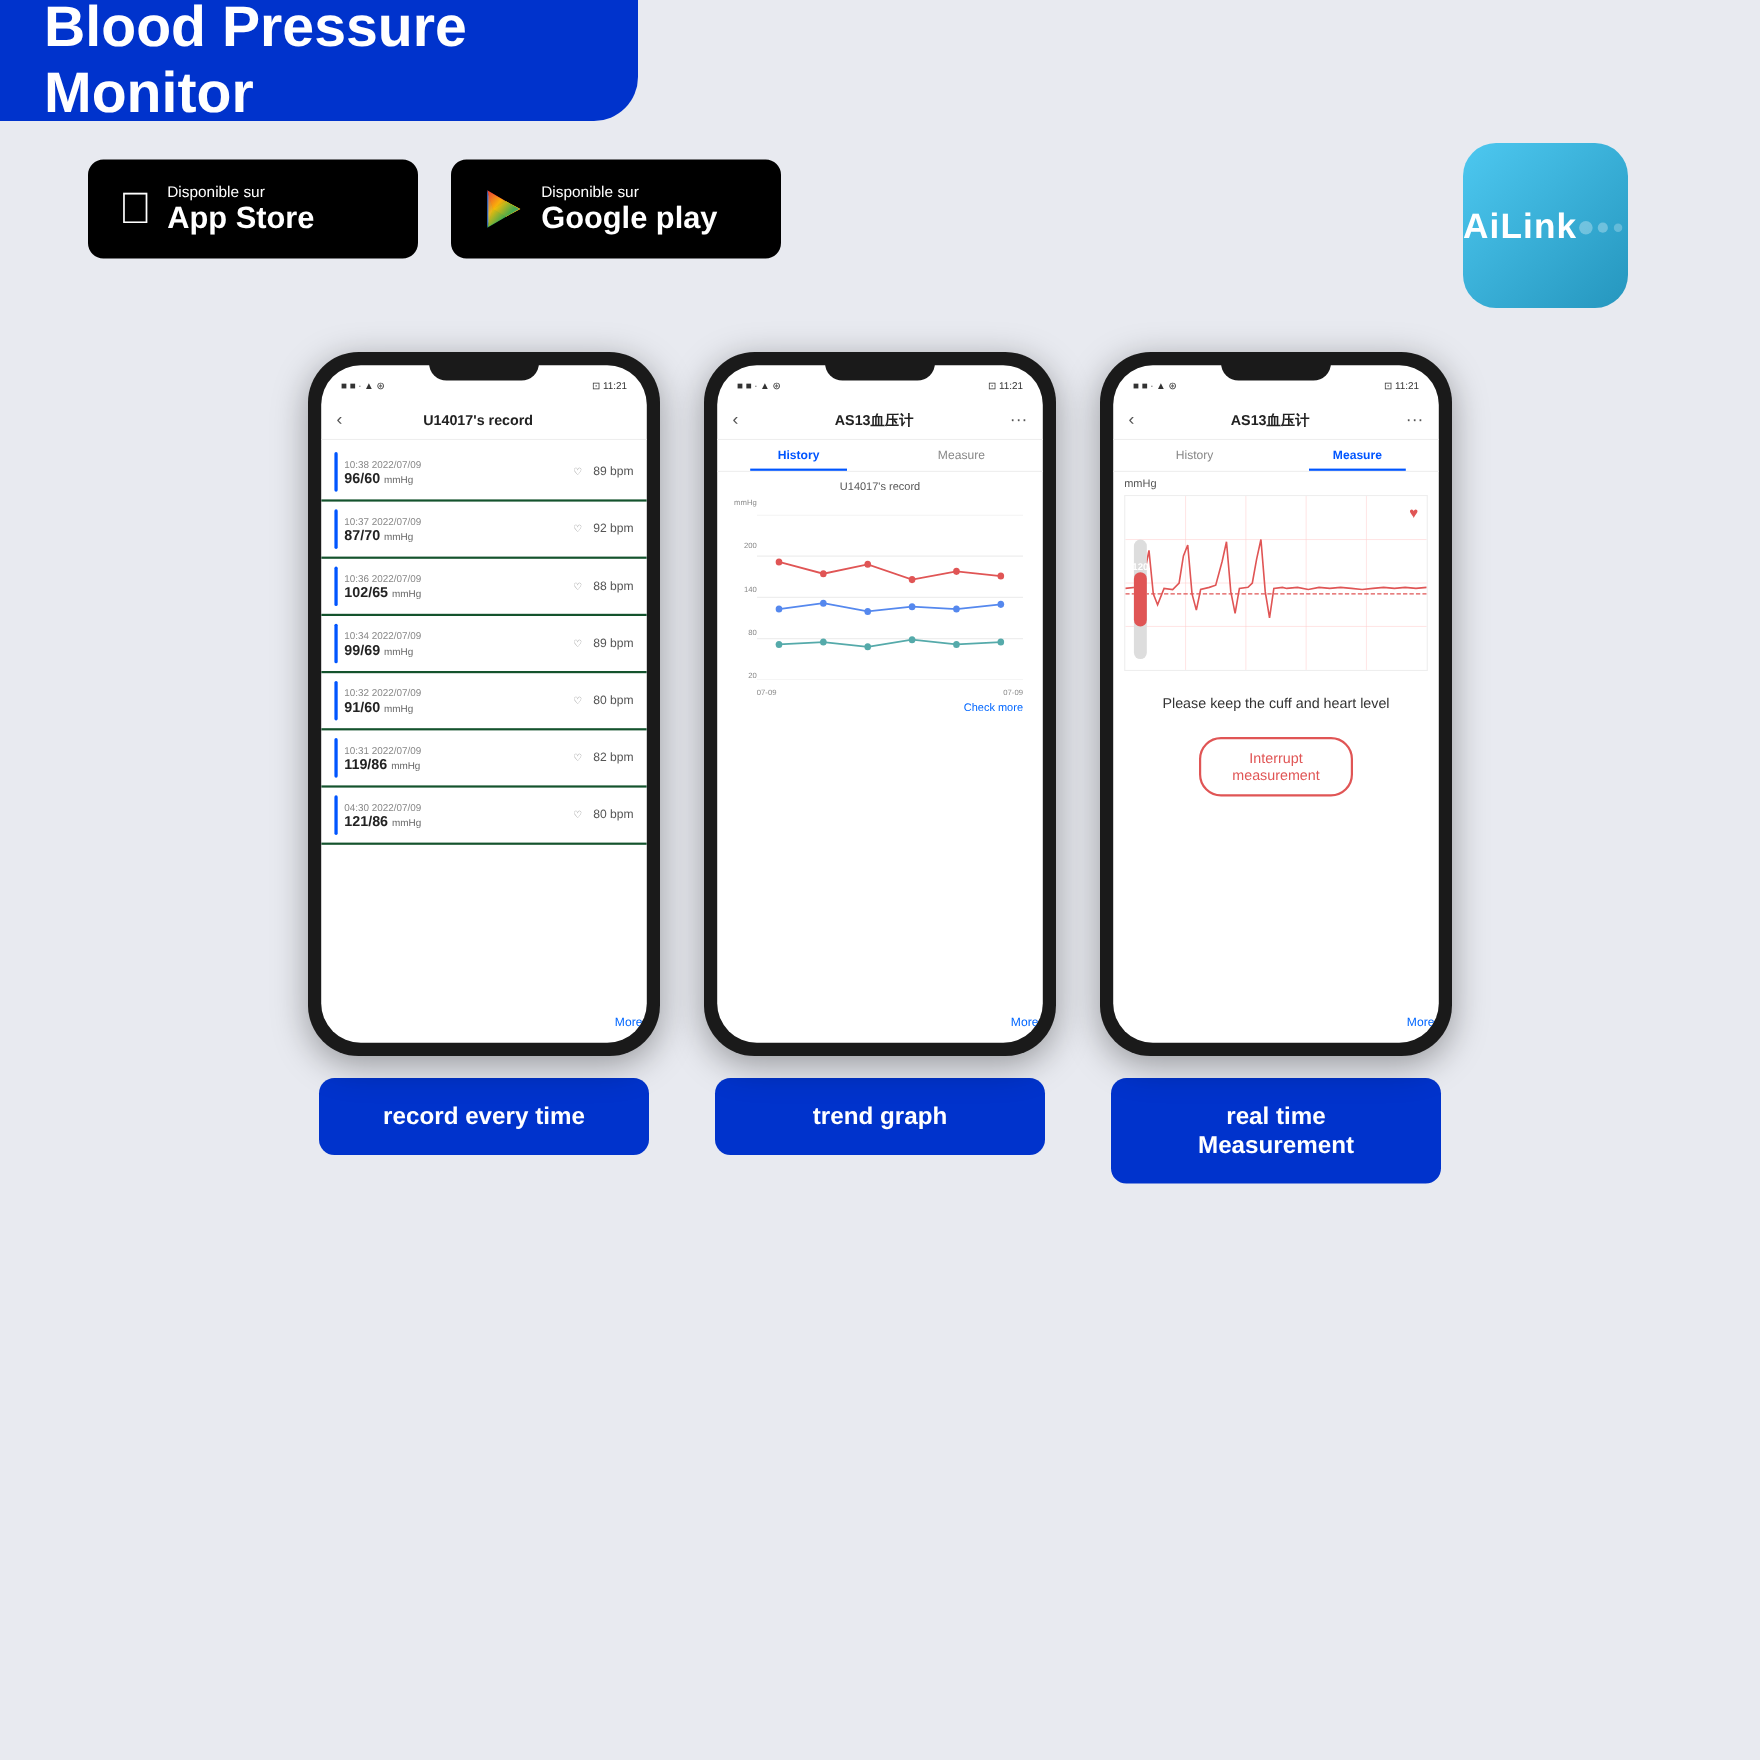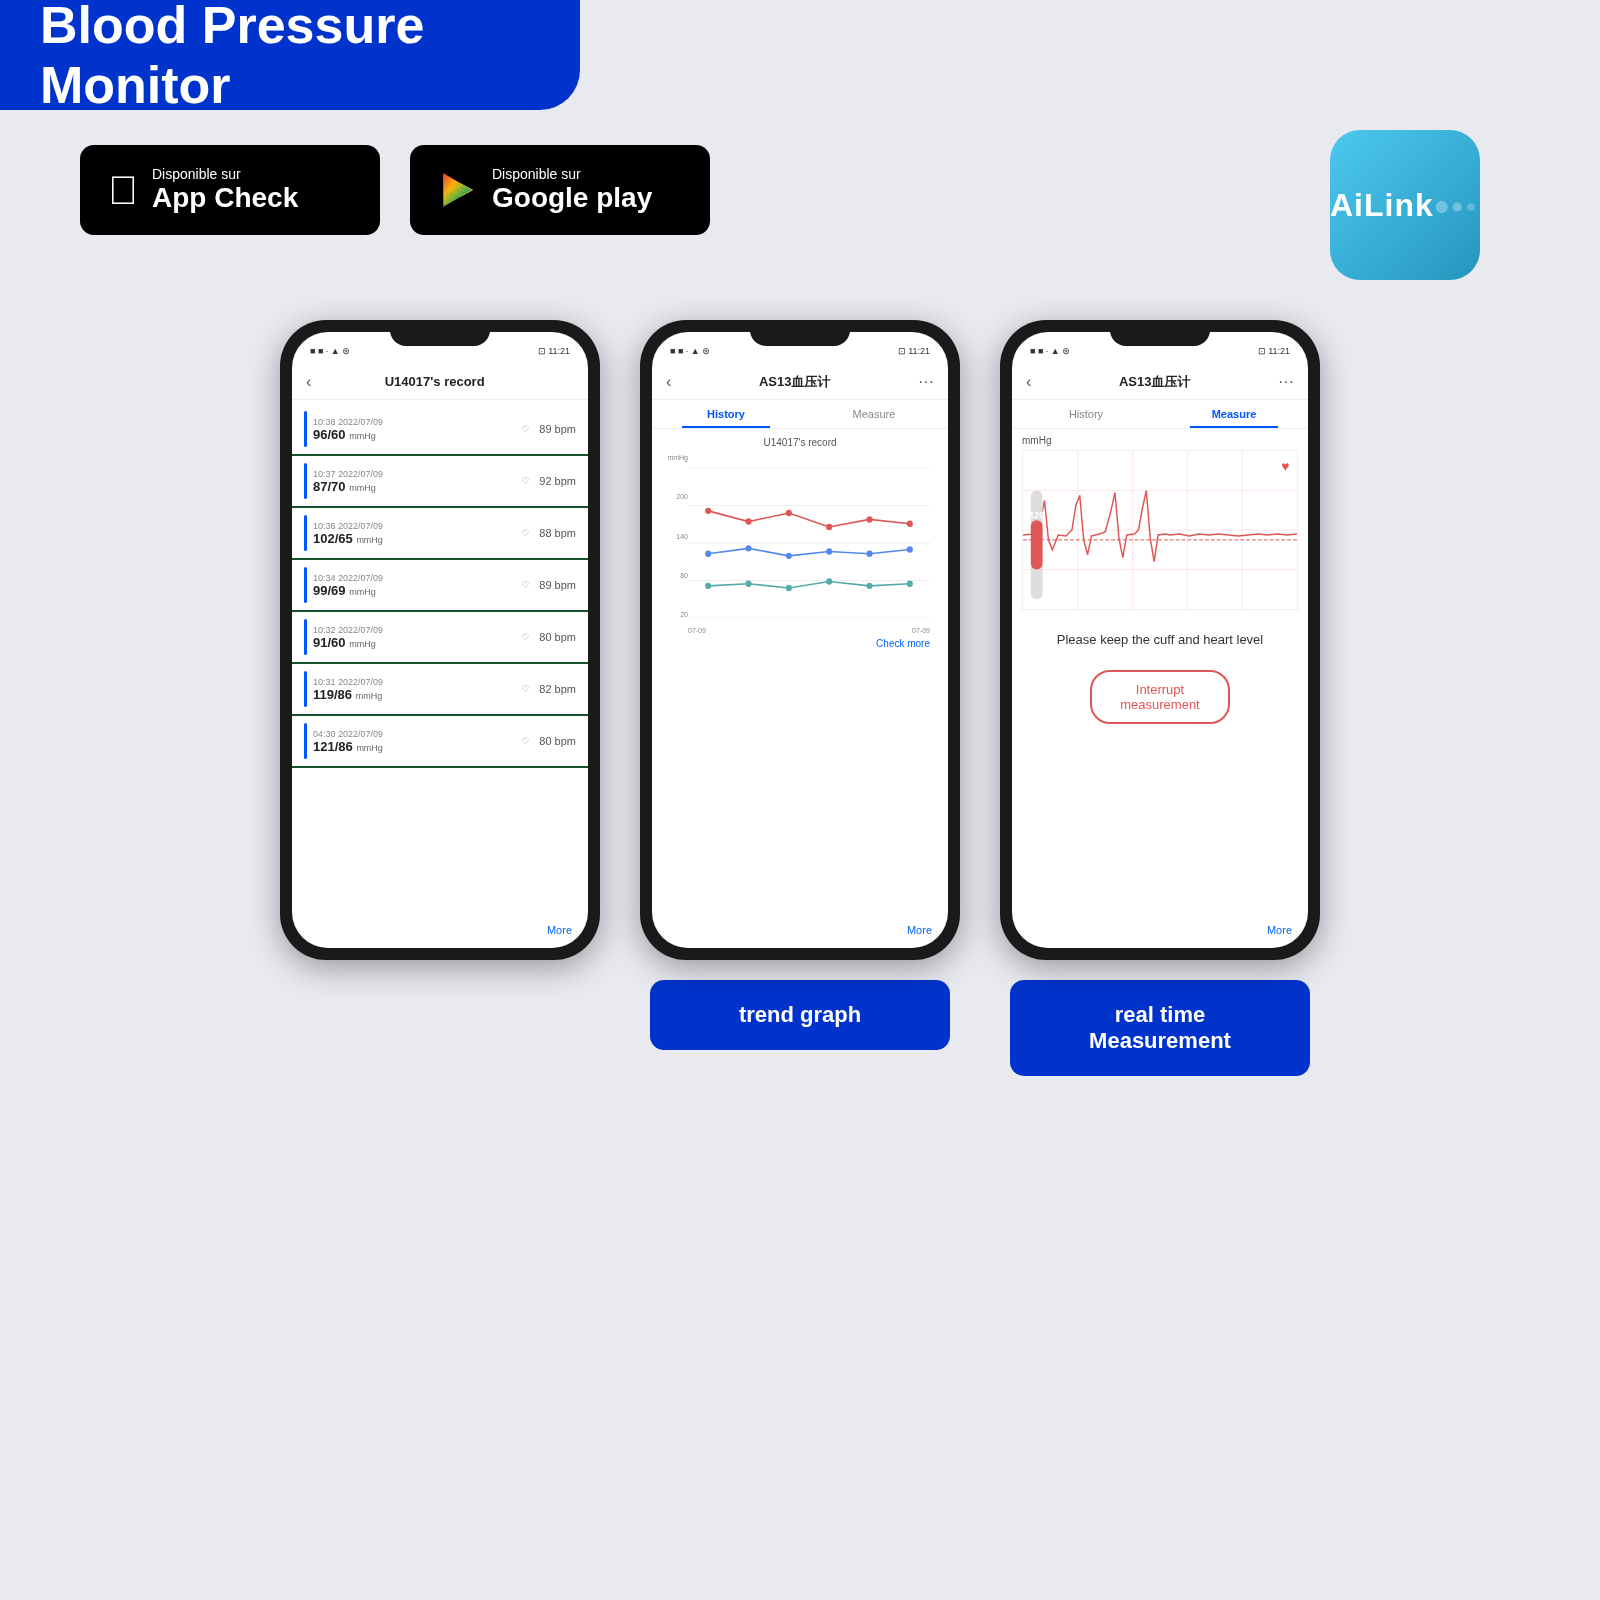--- a/index.html
+++ b/index.html
@@ -211,21 +211,21 @@
     .record-info { flex: 1; }
     .record-time { font-size: 9px; color: #888; }
     .record-bp { font-size: 13px; font-weight: bold; color: #222; }
     .record-bp span { font-size: 9px; font-weight: normal; color: #666; }
     .record-bpm { font-size: 11px; color: #555; }
 
     
     .more-btn {
       position: absolute;
       bottom: 12px;
-      right: 16px;
+      right: 4px;
       color: #0066ff;
       font-size: 11px;
     }
 
     
     .graph-area {
       padding: 8px 14px 4px 14px;
     }
     .graph-subtitle {
       font-size: 10px;
@@ -293,21 +293,21 @@
 <div class="header">
   <span class="header-title">Blood Pressure Monitor</span>
 </div>
 
 <div class="badges-row">
 
   <div class="badge">
     <div class="badge-icon"></div>
     <div>
       <div class="badge-text-small">Disponible sur</div>
-      <div class="badge-text-large">App Check</div>
+      <div class="badge-text-large">App Store</div>
     </div>
   </div>
 
   <div class="badge">
     <div style="width:40px;height:40px;flex-shrink:0;">
       <svg viewBox="0 0 40 40" width="40" height="40">
         <polygon points="5,2 35,20 5,38" fill="none" stroke="none"></polygon>
         <polygon points="5,3 22,13 10,20" fill="#ea4335"></polygon>
         <polygon points="22,13 35,20 22,27" fill="#fbbc05"></polygon>
         <polygon points="5,37 22,27 10,20" fill="#34a853"></polygon>
@@ -429,20 +429,21 @@
               <div class="record-bp">121/86 <span>mmHg</span></div>
             </div>
             <div style="font-size:9px;color:#888;margin-right:4px;">♡</div>
             <div class="record-bpm">80 bpm</div>
           </div>
         </div>
 
         <div class="more-btn">More</div>
       </div>
     </div>
+    <div class="caption-label">record every time</div>
   </div>
 
   <div class="phone-wrapper">
     <div class="phone-frame">
       <div class="phone-notch"></div>
       <div class="phone-screen">
 
         <div class="status-bar">
           <span>■ ■ ∙ ▲ ⊛</span>
           <span>⊡ 11:21</span>

